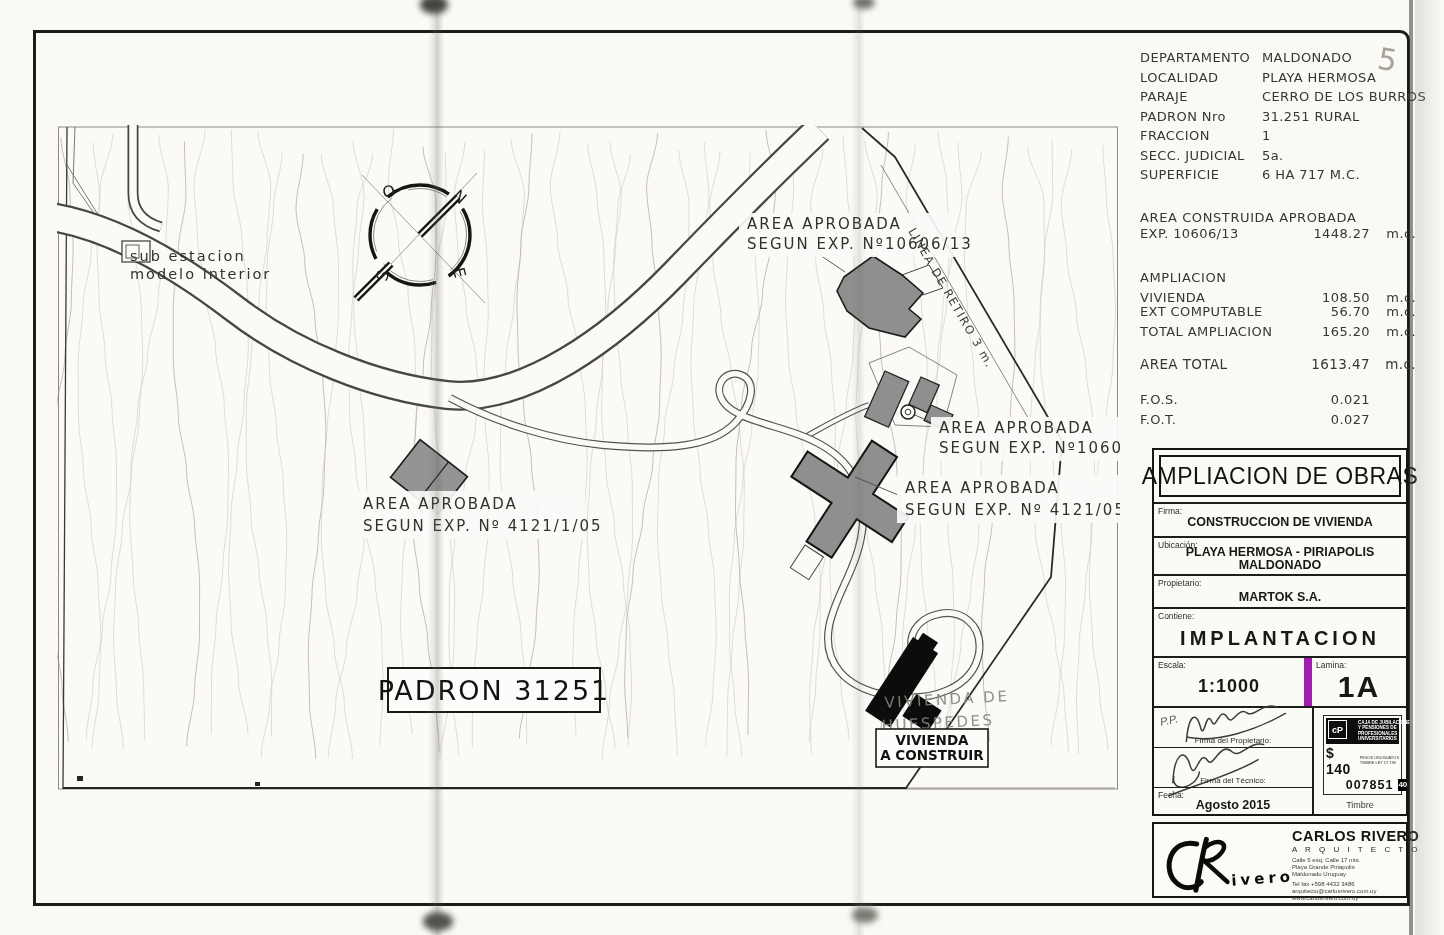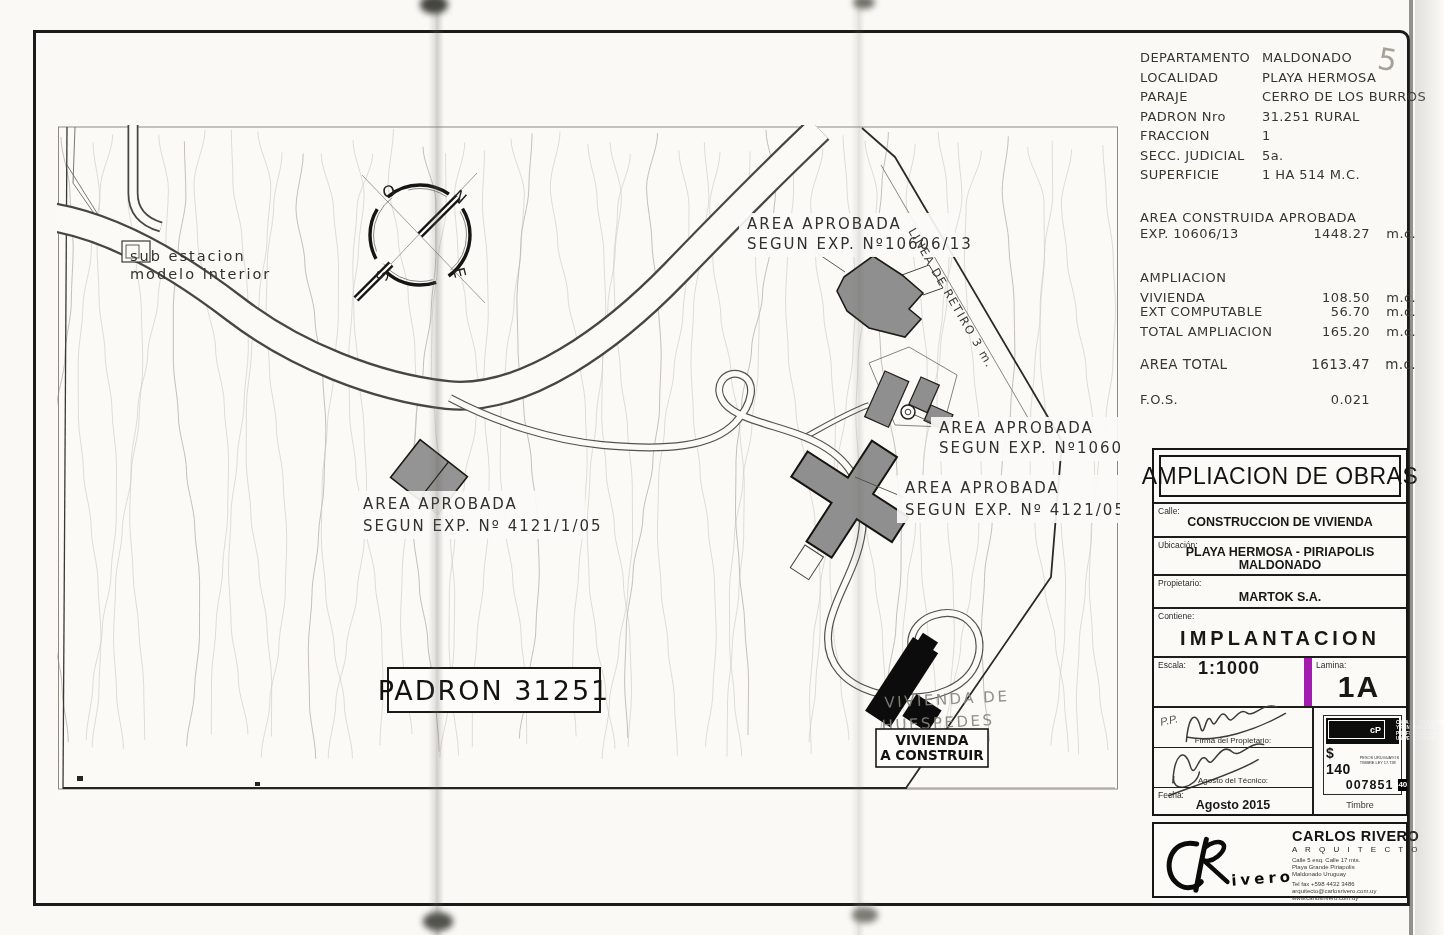--- a/index.html
+++ b/index.html
@@ -27,42 +27,42 @@
   .tb-row{position:relative;border-top:2px solid #1d1d1b;box-sizing:border-box;}
   .tb-lab{position:absolute;left:4px;top:2px;font-size:8.5px;color:#2b2b28;}
   .tb-val{font-weight:bold;font-size:12.5px;color:#181815;text-align:center;}
   .r-obra{height:34px;}  .r-obra .tb-val{padding-top:11px;}
   .r-ubi{height:38px;}   .r-ubi .tb-val{padding-top:8px;line-height:13px;}
   .r-prop{height:33px;}  .r-prop .tb-val{padding-top:14px;}
   .r-cont{height:49px;}  .r-cont .tb-val{padding-top:18px;font-size:20px;letter-spacing:4px;}
   .r-el{height:50px;display:flex;}
   .cell{position:relative;box-sizing:border-box;}
   .c-escala{width:158px;border-right:8px solid #a21caf;}
-  .c-escala .tb-val{font-size:18px;letter-spacing:1px;}
+  .c-escala .tb-val{padding-top:18px;font-size:18px;letter-spacing:1px;}
   .c-lamina{flex:1;}
   .c-lamina .tb-val{padding-top:12px;font-size:30px;font-weight:700;letter-spacing:2px;}
   .r-firmas{height:110px;display:flex;}
   .firma-col{width:158px;border-right:2px solid #1d1d1b;display:flex;flex-direction:column;}
   .f-cell{position:relative;box-sizing:border-box;border-top:1.5px solid #1d1d1b;overflow:visible;}
   .f-cell:first-child{border-top:none;}
   .f1{height:40px;} .f2{height:40px;} .f3{height:30px;}
   .f-lab{position:absolute;left:0;right:0;bottom:2px;text-align:center;font-size:8px;color:#2b2b28;}
   .pp{position:absolute;left:6px;top:6px;font-size:11px;font-style:italic;color:#55544e;
       transform:rotate(-12deg);}
   .fecha-val{position:absolute;left:0;right:0;bottom:4px;text-align:center;font-weight:bold;
              font-size:12.5px;color:#181815;}
   .timbre-col{flex:1;position:relative;}
   .timbre-cap{position:absolute;left:0;right:0;bottom:6px;text-align:center;font-size:9px;color:#3a3934;}
   .sig{position:absolute;pointer-events:none;}
   
   .stamp{position:absolute;left:9px;top:7px;width:79px;border:1.2px solid #2a2a26;background:#fcfbf8;
          box-sizing:border-box;padding:2px;}
   .st-head{display:flex;background:#0d0d0b;padding:2px;}
   .st-logo{width:17px;height:17px;border:1px solid #fff;color:#fff;font-weight:bold;font-size:9px;
-           display:flex;align-items:center;justify-content:center;flex:none;margin-right:11px;padding-left:38px;}
+           display:flex;align-items:center;justify-content:center;flex:none;margin-right:11px;}
   .st-org{color:#fff;font-size:4.6px;line-height:5.4px;font-weight:bold;white-space:nowrap;}
   .st-price{display:flex;align-items:center;margin-top:1px;}
   .st-price .p{font-size:14px;font-weight:bold;color:#111;letter-spacing:.5px;}
   .st-note{margin-left:3px;font-size:3.9px;line-height:4.6px;color:#333;white-space:nowrap;}
   .st-serial{display:flex;align-items:center;justify-content:center;margin-top:1px;gap:5px;margin-left:28px;}
   .st-serial .n{font-size:12.5px;font-weight:bold;letter-spacing:1px;color:#161614;}
   .st-badge{width:12px;height:12px;background:#000;color:#fff;font-size:8px;font-weight:bold;
             display:flex;align-items:center;justify-content:center;}
   
   .arch{position:absolute;left:1152px;top:822px;width:256px;height:76px;border:2px solid #161614;
@@ -301,21 +301,21 @@
     <div class="info-row">
         <span class="lbl">FRACCION</span>
         <span>1</span>
       </div>
     <div class="info-row">
         <span class="lbl">SECC. JUDICIAL</span>
         <span>5a.</span>
       </div>
     <div class="info-row">
         <span class="lbl">SUPERFICIE</span>
-        <span>1 HA 514  M.C.</span>
+        <span>6 HA 717  M.C.</span>
       </div>
   </div>
 
   <div class="info-col cad" style="top:210px;">
     <div class="sec-head">AREA CONSTRUIDA APROBADA</div>
     <div class="num-row">
         <span class="lbl">EXP. 10606/13</span>
         <span class="val">1448.27</span>
         <span class="unit">m.c.</span>
       </div>
@@ -349,27 +349,32 @@
         <span class="unit">m.c.</span>
       </div>
   </div>
 
   <div class="info-col cad" style="top:392px;">
     <div class="num-row" style="height:20px">
         <span class="lbl">F.O.S.</span>
         <span class="val">0.021</span>
         <span class="unit"></span>
       </div>
+    <div class="num-row" style="height:20px">
+        <span class="lbl">F.O.T.</span>
+        <span class="val">0.027</span>
+        <span class="unit"></span>
+      </div>
   </div>
 
   <div class="tblock">
     <div class="tb-title">AMPLIACION DE OBRAS</div>
 
     <div class="tb-row r-obra">
-      <div class="tb-lab">Calle:</div>
+      <div class="tb-lab">Firma:</div>
       <div class="tb-val">CONSTRUCCION DE VIVIENDA</div>
     </div>
     <div class="tb-row r-ubi">
       <div class="tb-lab">Ubicación:</div>
       <div class="tb-val"><span>PLAYA HERMOSA - PIRIAPOLIS</span><br>
       <span>MALDONADO</span></div>
     </div>
     <div class="tb-row r-prop">
       <div class="tb-lab">Propietario:</div>
       <div class="tb-val">MARTOK S.A.</div>
@@ -394,21 +399,21 @@
           <span class="pp">P.P.</span>
           <svg class="sig" style="left:26px;top:-10px;transform:rotate(-8deg)" width="118" height="46" viewBox="0 0 118 46">
             <path d="M4,36 C10,10 18,6 20,24 C22,38 28,6 32,20 C35,30 42,4 48,18 C52,28 60,8 68,16 C74,22 84,8 98,14 M6,32 C34,42 76,34 106,22" fill="none" stroke="#3d3c36" stroke-width="1.5" stroke-linecap="round"></path>
           </svg>
           <div class="f-lab">Firma del Propietario:</div>
         </div>
         <div class="f-cell f2">
           <svg class="sig" style="left:8px;top:-12px;transform:rotate(-10deg)" width="120" height="52" viewBox="0 0 120 52">
             <path d="M8,38 C14,10 26,4 28,24 C30,42 40,8 46,22 C50,32 62,4 72,18 C78,26 90,10 104,16 M10,32 C4,48 30,48 36,32 M2,50 C30,44 70,40 96,30" fill="none" stroke="#3d3c36" stroke-width="1.5" stroke-linecap="round"></path>
           </svg>
-          <div class="f-lab">Agosto del Técnico:</div>
+          <div class="f-lab">Firma del Técnico:</div>
         </div>
         <div class="f-cell f3">
           <div class="tb-lab">Fecha:</div>
           <div class="fecha-val">Agosto 2015</div>
         </div>
       </div>
       <div class="timbre-col">
         <div class="stamp">
           <div class="st-head">
             <div class="st-logo">cP</div>

